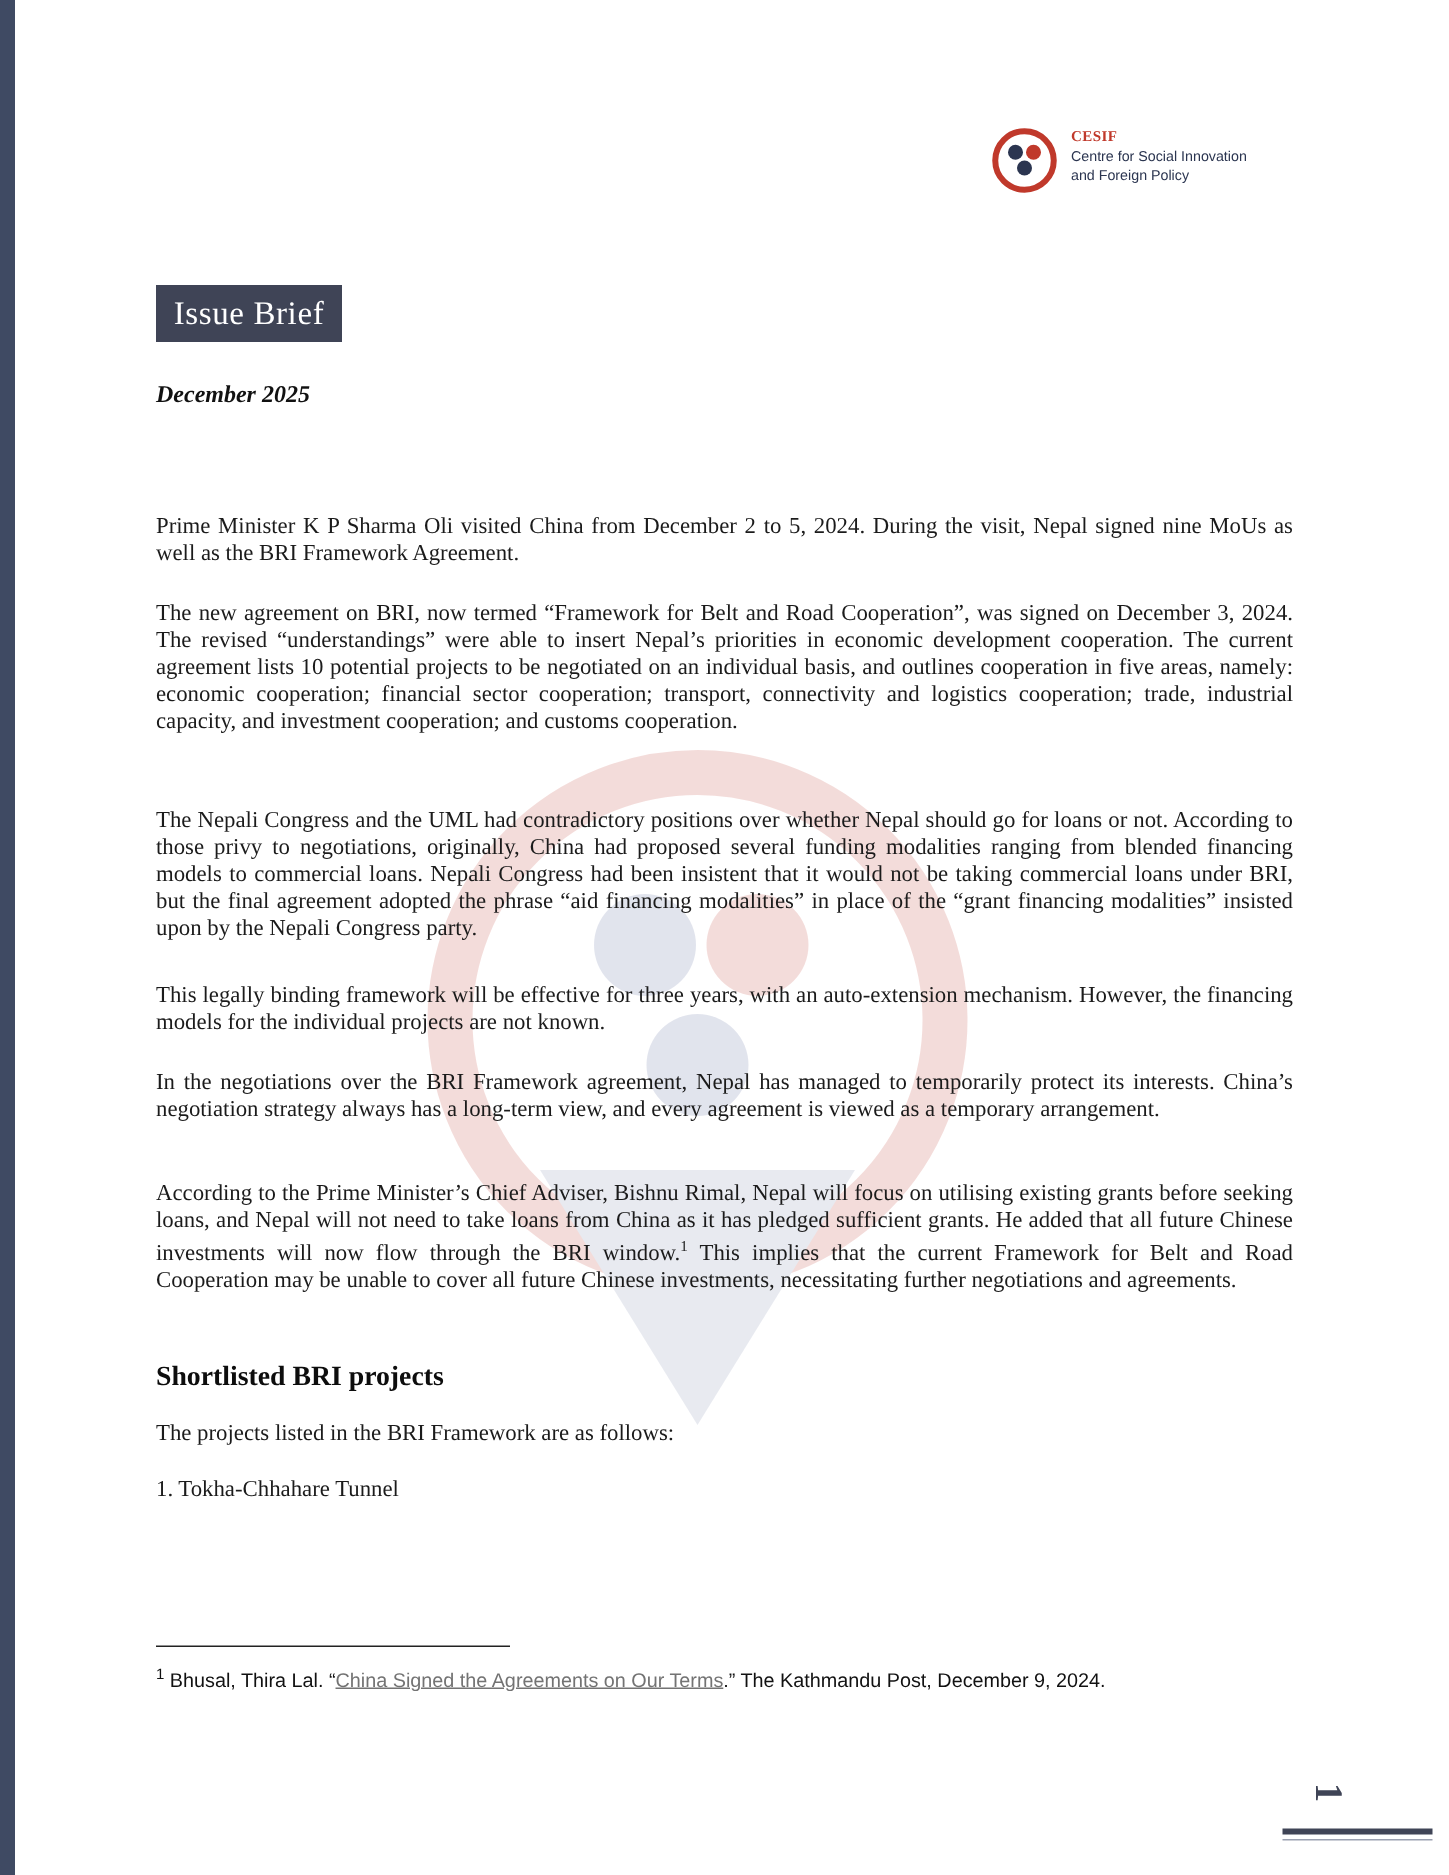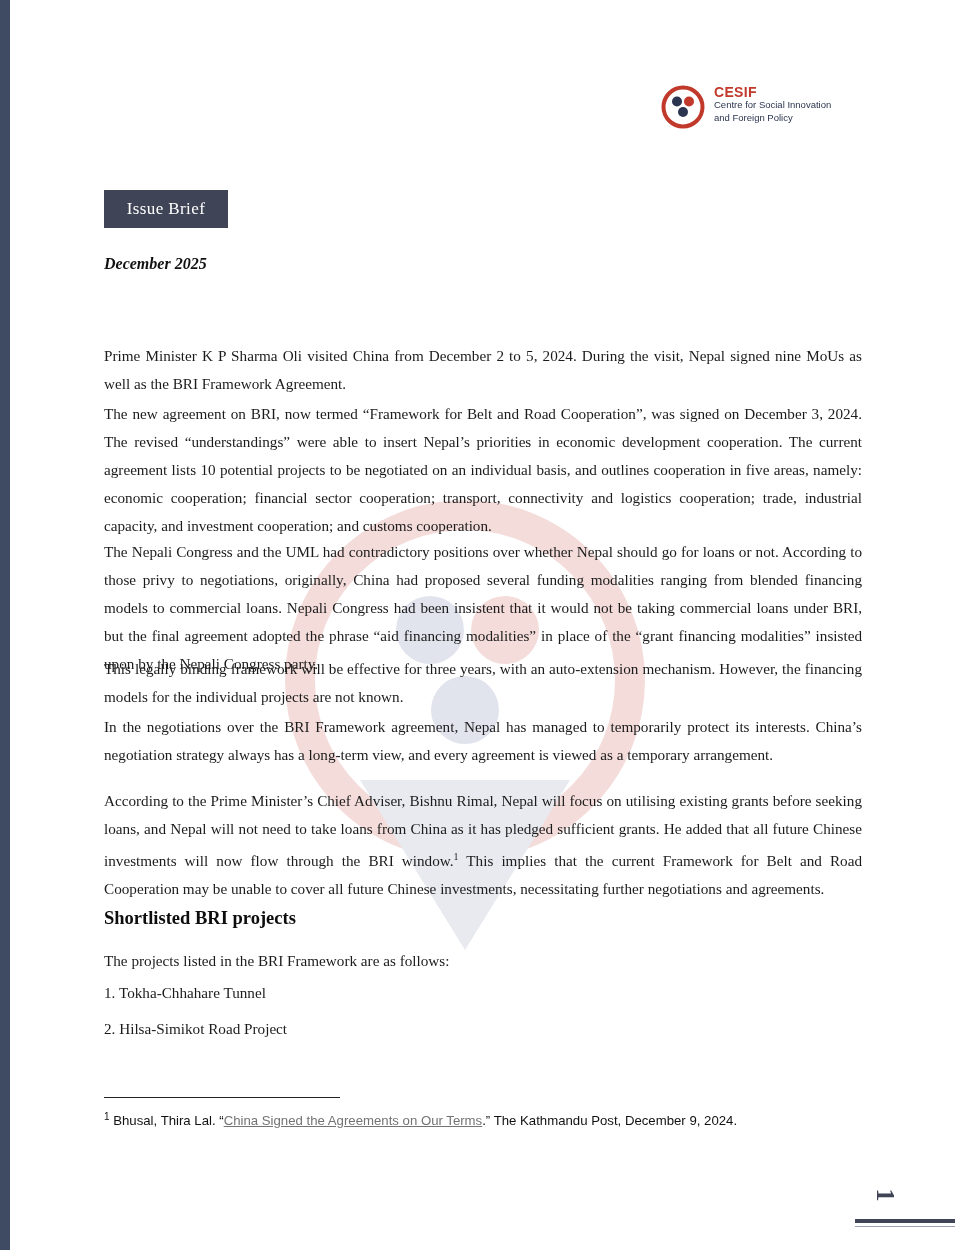--- a/index.html
+++ b/index.html
@@ -54,23 +54,23 @@
     left: 0; top: 2px;
     width: 46px; height: 46px;
   }
   .logo-text {
     position: absolute;
     left: 54px;
     top: 4px;
     width: 150px;
   }
   .logo-title {
-    font-family: Liberation Sans, sans-serif;
-    font-weight: bold;
-    font-size: 14px;
+    font-family: Liberation Serif, serif;
+    font-weight: bold;
+    font-size: 10px;
     color: #c0392b;
     letter-spacing: .3px;
     line-height: 12px;
   }
   .logo-sub {
     font-family: "Liberation Sans", sans-serif;
     font-size: 9.5px;
     color: #2b3550;
     line-height: 11.5px;
     margin-top: 1px;
@@ -89,21 +89,21 @@
 
   .issue-badge {
     position: absolute;
     left: 104px;
     top: 190px;
     width: 124px;
     height: 38px;
     background: #3f4456;
     color: #ffffff;
     font-family: "Liberation Serif", serif;
-    font-size: 17px;
+    font-size: 22px;
     letter-spacing: .4px;
     display: flex;
     align-items: center;
     justify-content: center;
   }
 
   .date-line {
     position: absolute;
     left: 104px;
     top: 255px;
@@ -125,21 +125,21 @@
     color: #0d0d0d;
     letter-spacing: .1px;
   }
 
   .body-block {
     position: absolute;
     left: 104px;
     width: 758px;
     font-family: "Liberation Serif", serif;
     font-size: 15.2px;
-    line-height: 28px;
+    line-height: 18px;
     text-align: justify;
     color: #1b1b1b;
   }
 
   .section-head {
     position: absolute;
     left: 104px;
     width: 758px;
     font-family: "Liberation Serif", serif;
     font-weight: bold;
@@ -264,21 +264,20 @@
   <div class="body-block" style="top:400px;">The new agreement on BRI, now termed  “Framework for Belt and Road Cooperation”, was signed on December 3, 2024. The revised “understandings” were able to insert Nepal’s priorities in economic development cooperation. The current agreement lists 10 potential projects to be negotiated on an individual basis, and outlines cooperation in five areas, namely: economic cooperation; financial sector cooperation; transport, connectivity and logistics cooperation; trade, industrial capacity, and investment cooperation; and customs cooperation.</div>
   <div class="body-block" style="top:538px;">The Nepali Congress and the UML had contradictory positions over whether Nepal should go for loans or not. According to those privy to negotiations, originally, China had proposed several funding modalities ranging from blended financing models to commercial loans. Nepali Congress had been insistent that it would not be taking commercial loans under BRI, but the final agreement adopted the phrase “aid financing modalities” in place of the “grant financing modalities” insisted upon by the Nepali Congress party.</div>
   <div class="body-block" style="top:713px;">In the negotiations over the BRI Framework agreement, Nepal has managed to temporarily protect its interests. China’s negotiation strategy always has a long-term view, and every agreement is viewed as a temporary arrangement.</div>
   <div class="body-block" style="top:655px;">This legally binding framework will be effective for three years, with an auto-extension mechanism. However, the financing models for the individual projects are not known.</div>
 
   <div class="body-block" style="top:787px;"><span>According to the Prime Minister’s Chief Adviser, Bishnu Rimal, Nepal will focus on utilising existing grants before seeking loans, and Nepal will not need to take loans from China as it has pledged sufficient grants. He added that all future Chinese investments will now flow through the BRI window.</span><sup class="fn">1</sup><span> This implies that the current Framework for Belt and Road Cooperation may be unable to cover all future Chinese investments, necessitating further negotiations and agreements.</span></div>
 
   <div class="section-head" style="top:908px;">Shortlisted BRI projects</div>
   <div class="body-block" style="top:947px;">The projects listed in the BRI Framework are as follows:</div>
   <div class="list-item" style="top:983px;">1. Tokha-Chhahare Tunnel</div>
-  <div class="list-item" style="top:1019px;">2. Hilsa-Simikot Road Project</div>
 
   <div class="fn-rule"></div>
   <div class="footnote"><span class="fn-num">1</span><span> Bhusal, Thira Lal. “</span><a href="#">China Signed the Agreements on Our Terms</a><span>.” The Kathmandu Post, December 9, 2024.</span></div>
 
   <div class="page-mark">1</div>
   <div class="page-rule"></div>
   <div class="page-rule-2"></div>
 
 </div>
 

